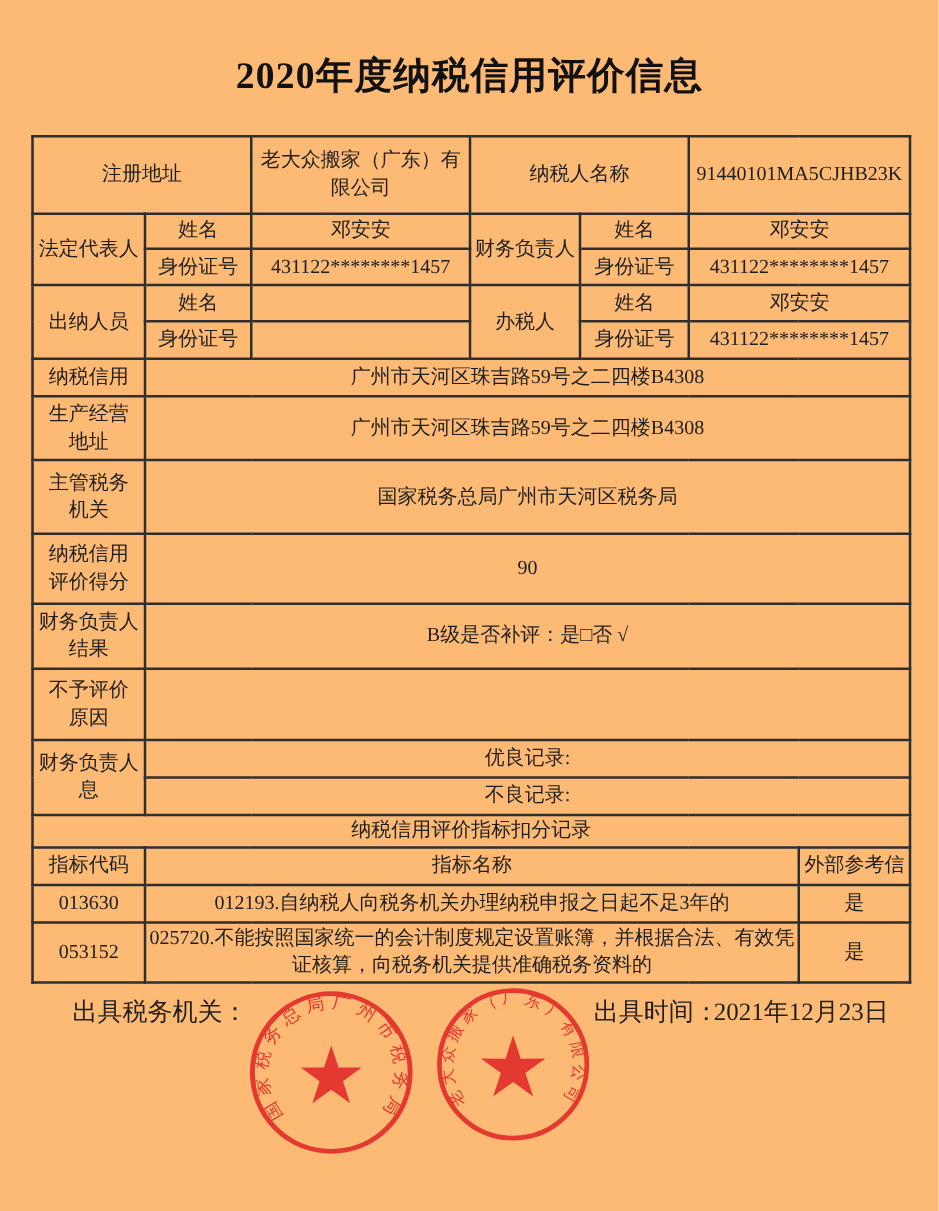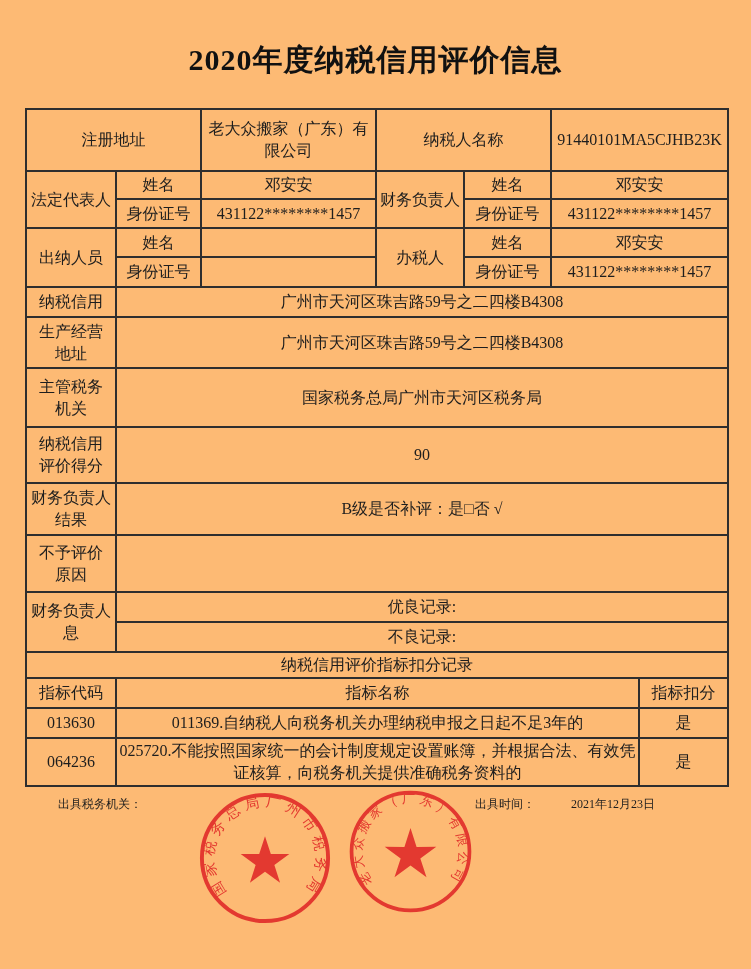--- a/index.html
+++ b/index.html
@@ -21,21 +21,21 @@
     word-break:break-all; overflow:hidden;
   }
   td.pre { white-space:pre-line; line-height:25px; }
   td.left { text-align:left; }
   td.underline-row { border-bottom:2px solid #2e2e2e;margin-left:16px; }
   .r1{height:62px}.r2{height:28px}.r3{height:29px}.r4{height:29px}.r5{height:30px}
   .r6{height:30px}.r7{height:51px}.r8{height:59px}.r9{height:56px}.r10{height:52px}
   .r11{height:57px}.r12a{height:30px}.r12b{height:30px}.r13{height:26px}
   .r14{height:30px}.r15{height:30px}.r16{height:47px}
   .gap { }
-  .footer { position:absolute; top:796px; left:0; width:100%; height:24px; font-size:12px; }
+  .footer { position:absolute; top:796px; left:0; width:100%; height:24px; font-size:20px; }
   .footer .issuer { position:absolute; left:58px; }
   .footer .time-label { position:absolute; left:475px; }
   .footer .time-value { position:absolute; left:560px;margin-left:11px; }
   .stamp { position:absolute; opacity:0.93; }
   .stamp1 { left:196px; top:789px; }
   .stamp2 { left:345px; top:786px; }
 </style>
 </head>
 <body>
 
@@ -127,29 +127,29 @@
       </tr>
       <tr class="r12b">
         <td colspan="6" class="left">不良记录:</td>
       </tr>
       <tr class="r13">
         <td colspan="7">纳税信用评价指标扣分记录</td>
       </tr>
       <tr class="r14">
         <td>指标代码</td>
         <td colspan="5">指标名称</td>
-        <td>指标扣分</td>
+        <td>外部参考信</td>
       </tr>
       <tr class="r15">
         <td>013630</td>
-        <td colspan="5">011369.自纳税人向税务机关办理纳税申报之日起不足3年的</td>
+        <td colspan="5">012193.自纳税人向税务机关办理纳税申报之日起不足3年的</td>
         <td>是</td>
       </tr>
       <tr class="r16">
-        <td>064236</td>
+        <td>053152</td>
         <td colspan="5">025720.不能按照国家统一的会计制度规定设置账簿，并根据合法、有效凭证核算，向税务机关提供准确税务资料的</td>
         <td>是</td>
       </tr>
     </tbody>
   </table>
 
   <div class="footer">
     <span class="issuer">出具税务机关：</span>
     <span class="time-label">出具时间：</span>
     <span class="time-value">2021年12月23日</span>

